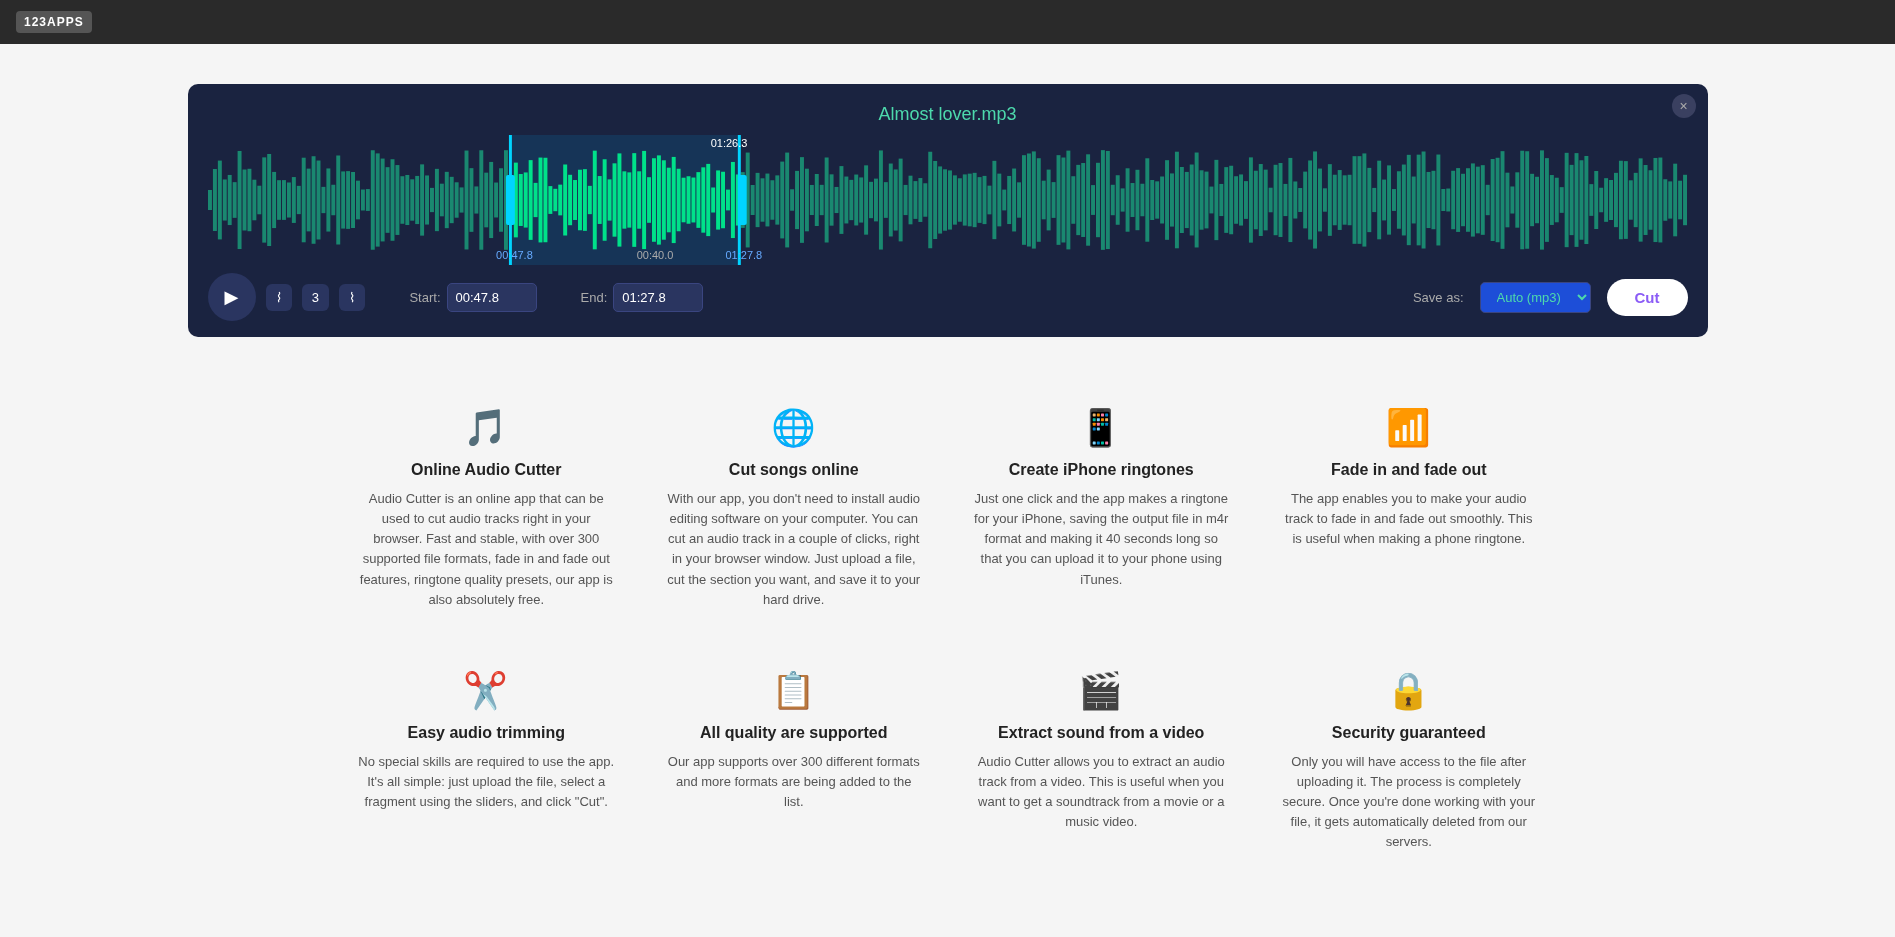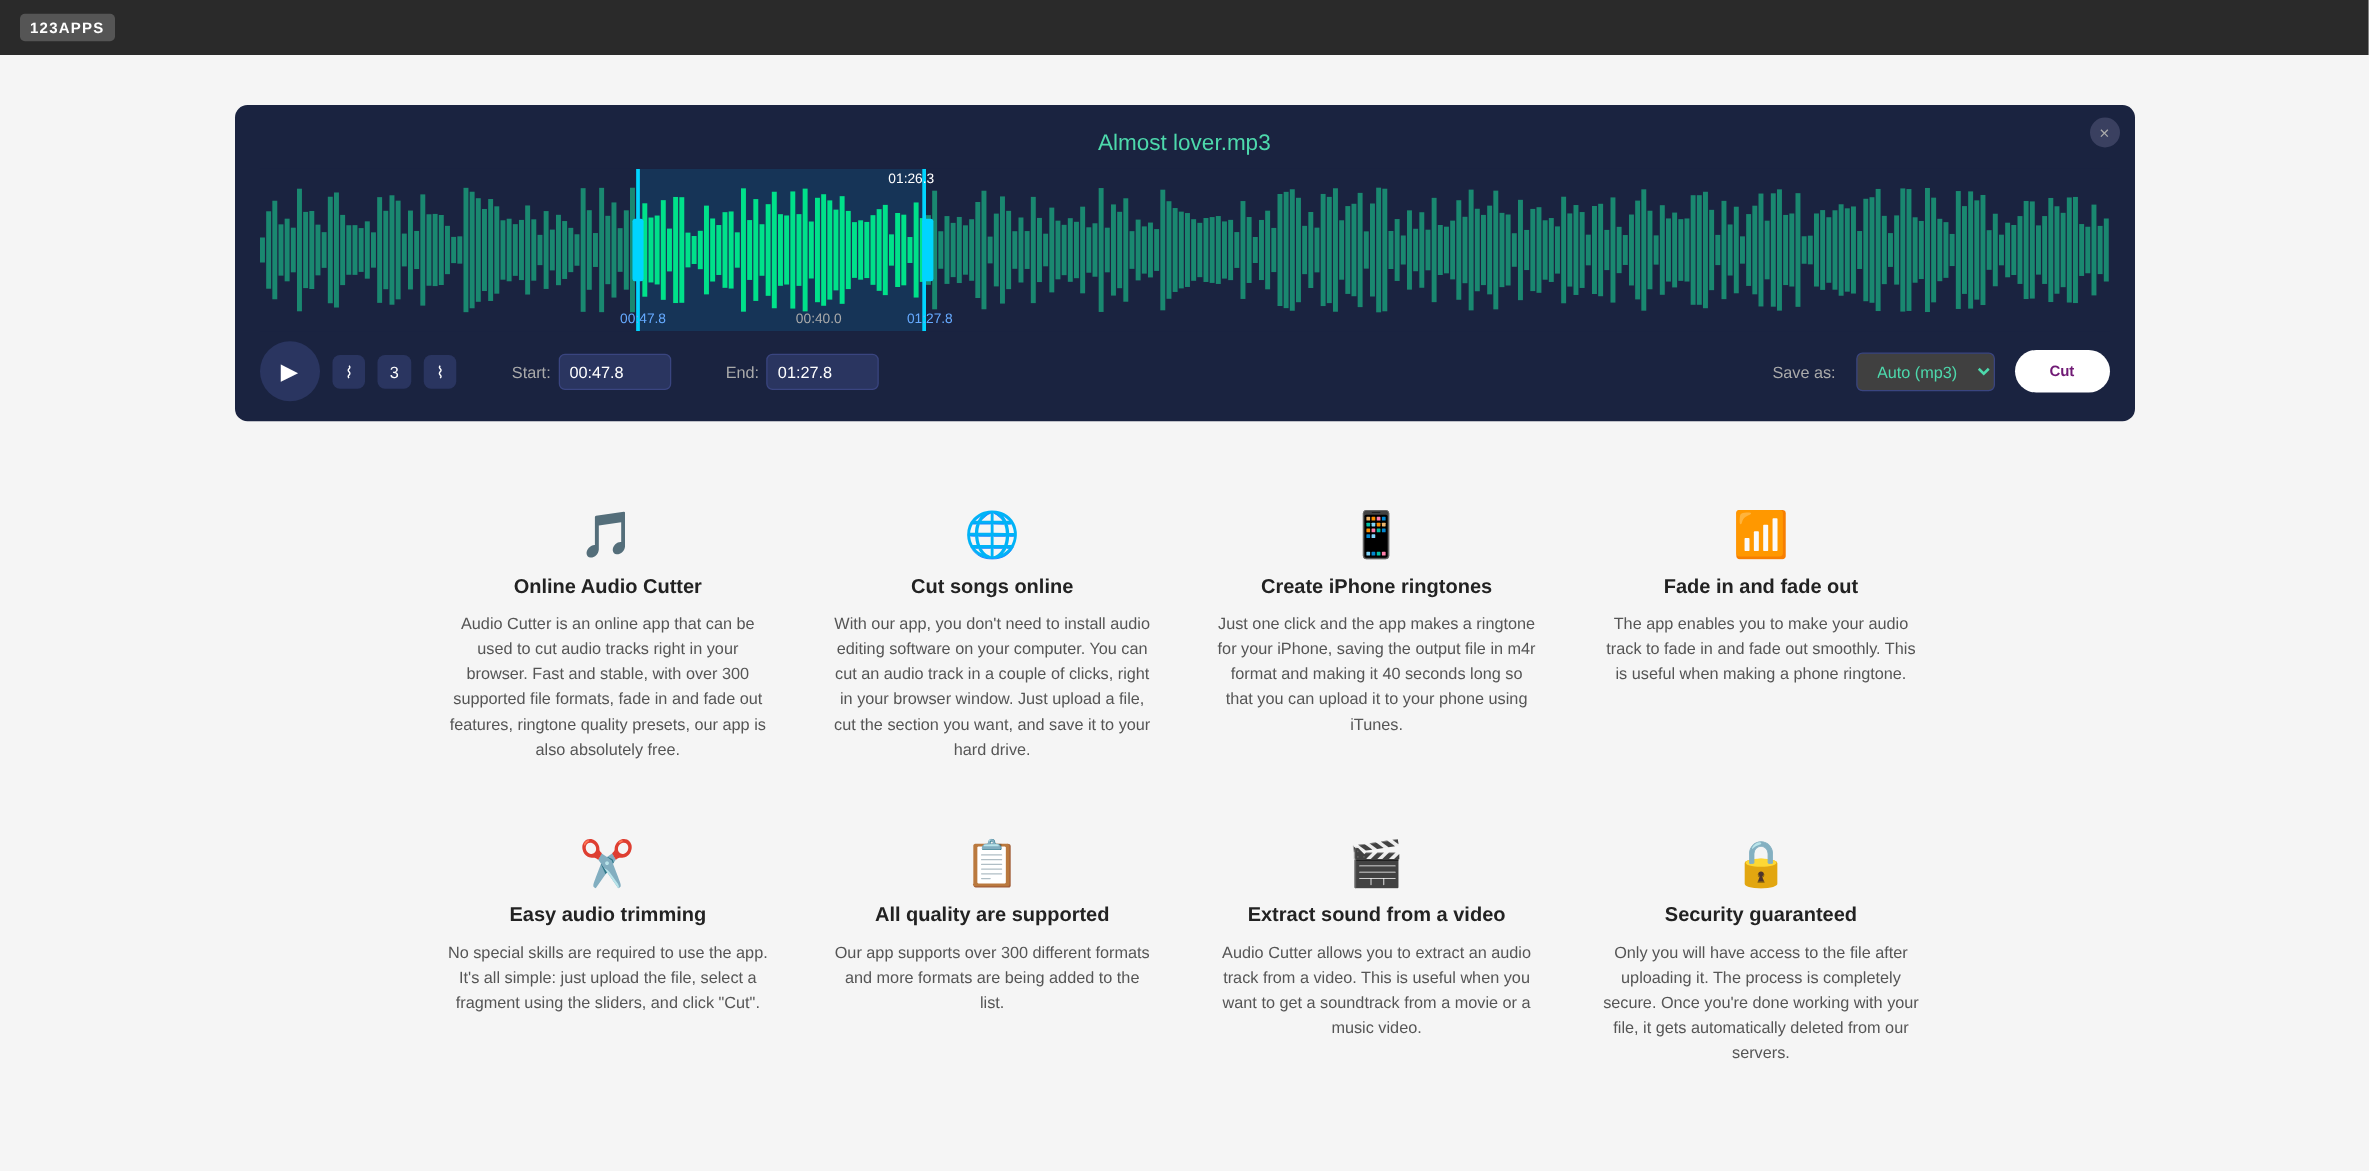--- a/index.html
+++ b/index.html
@@ -160,35 +160,35 @@
       margin-left: auto;
       display: flex;
       align-items: center;
       gap: 16px;
     }
     .save-as-label {
       color: #aaa;
       font-size: 13px;
     }
     .save-as-select {
-      background: #404040;
+      background: #1d4ed8;
       border: 1px solid #3a4580;
       color: #4dd9ac;
       border-radius: 5px;
       padding: 6px 12px;
       font-size: 13px;
       cursor: pointer;
     }
     .cut-btn {
       background: #fff;
-      color: #701a75;
+      color: #8b5cf6;
       border: none;
       border-radius: 25px;
       padding: 10px 28px;
-      font-size: 12px;
+      font-size: 15px;
       font-weight: bold;
       cursor: pointer;
     }
 
     
     .features-section {
       padding: 20px 0 40px;
     }
     .features-grid {
       display: grid;

